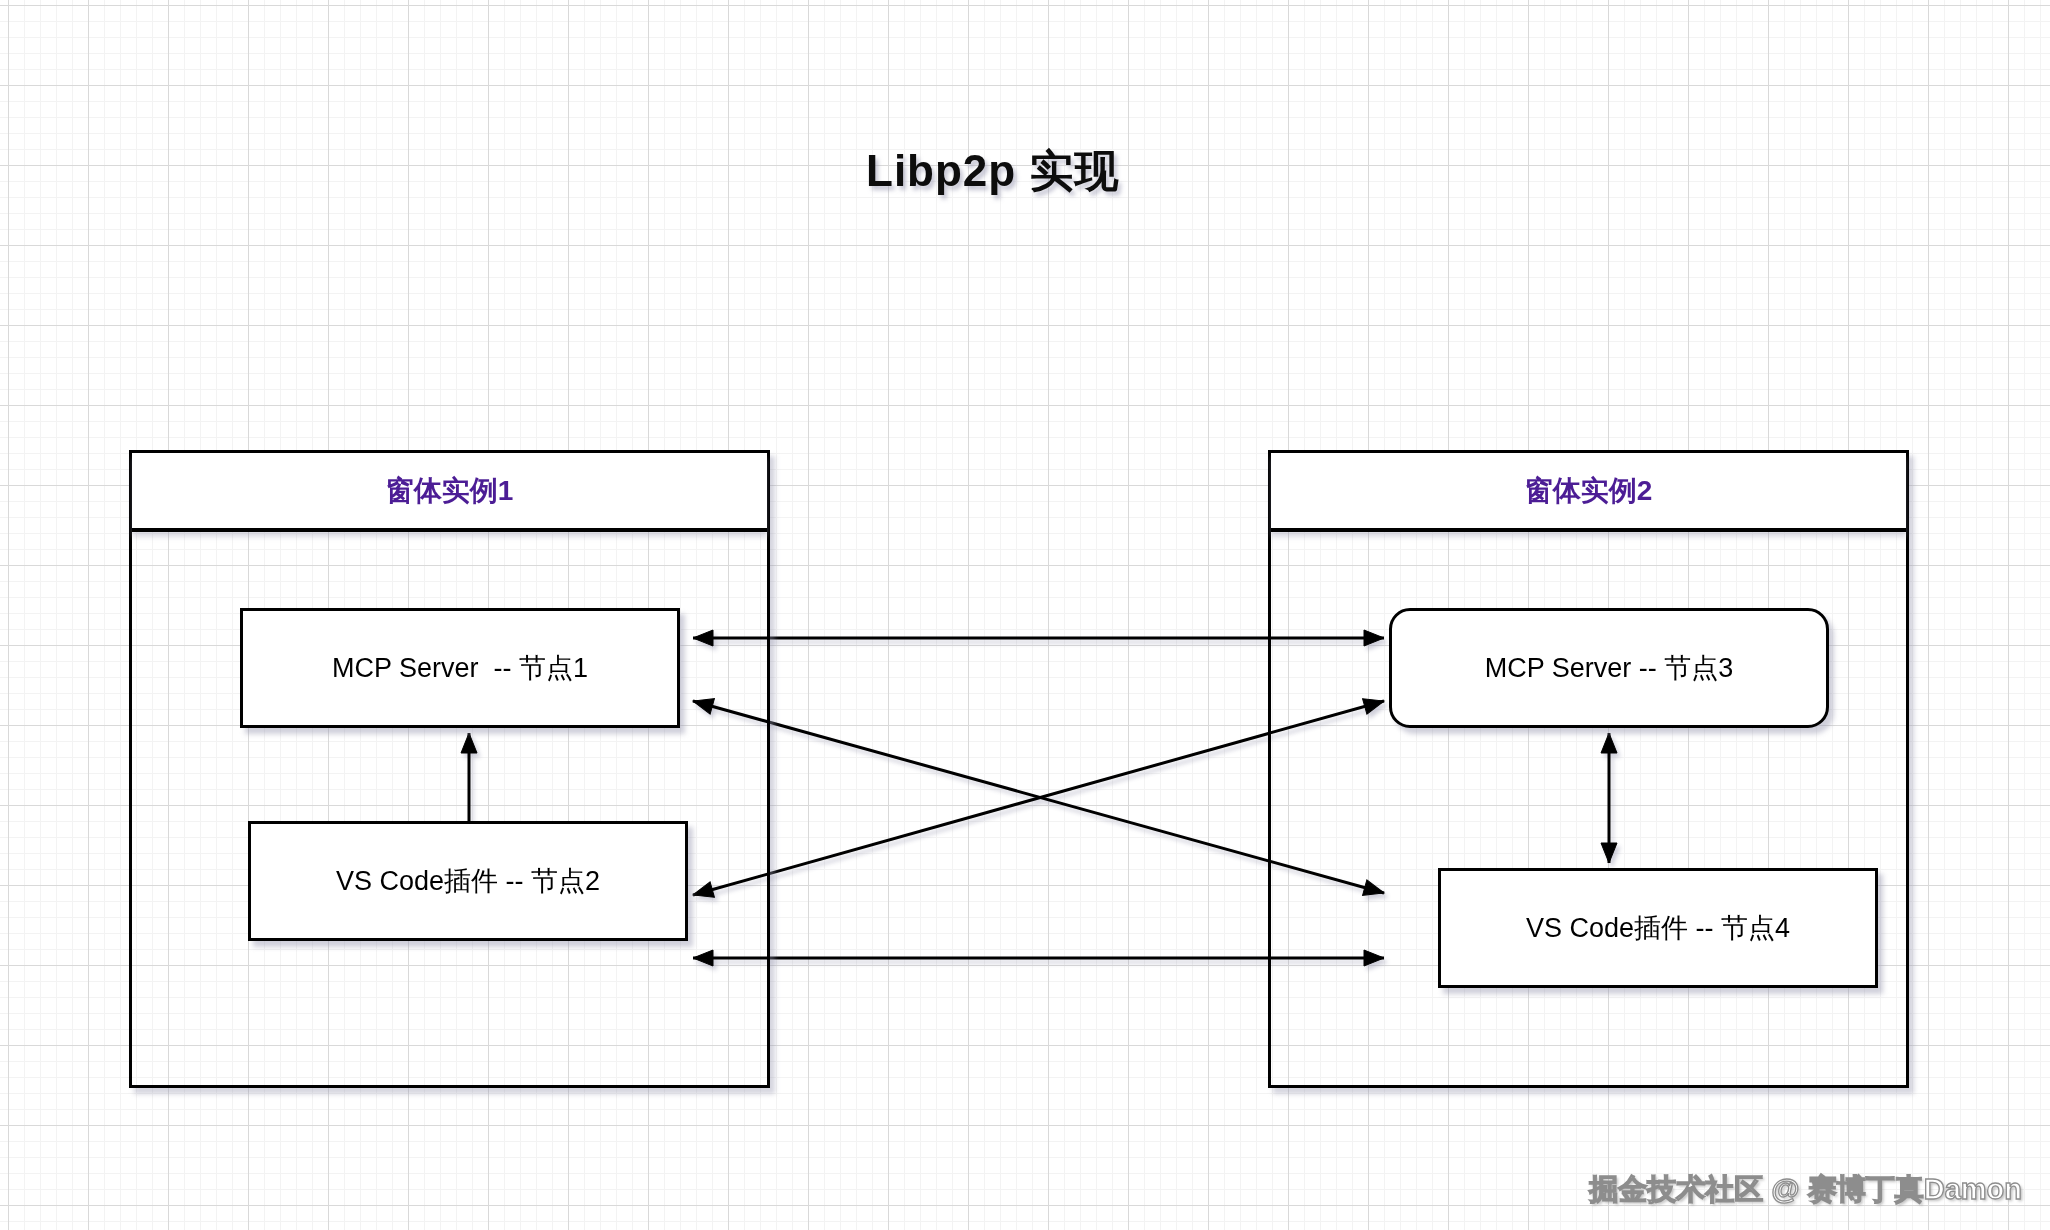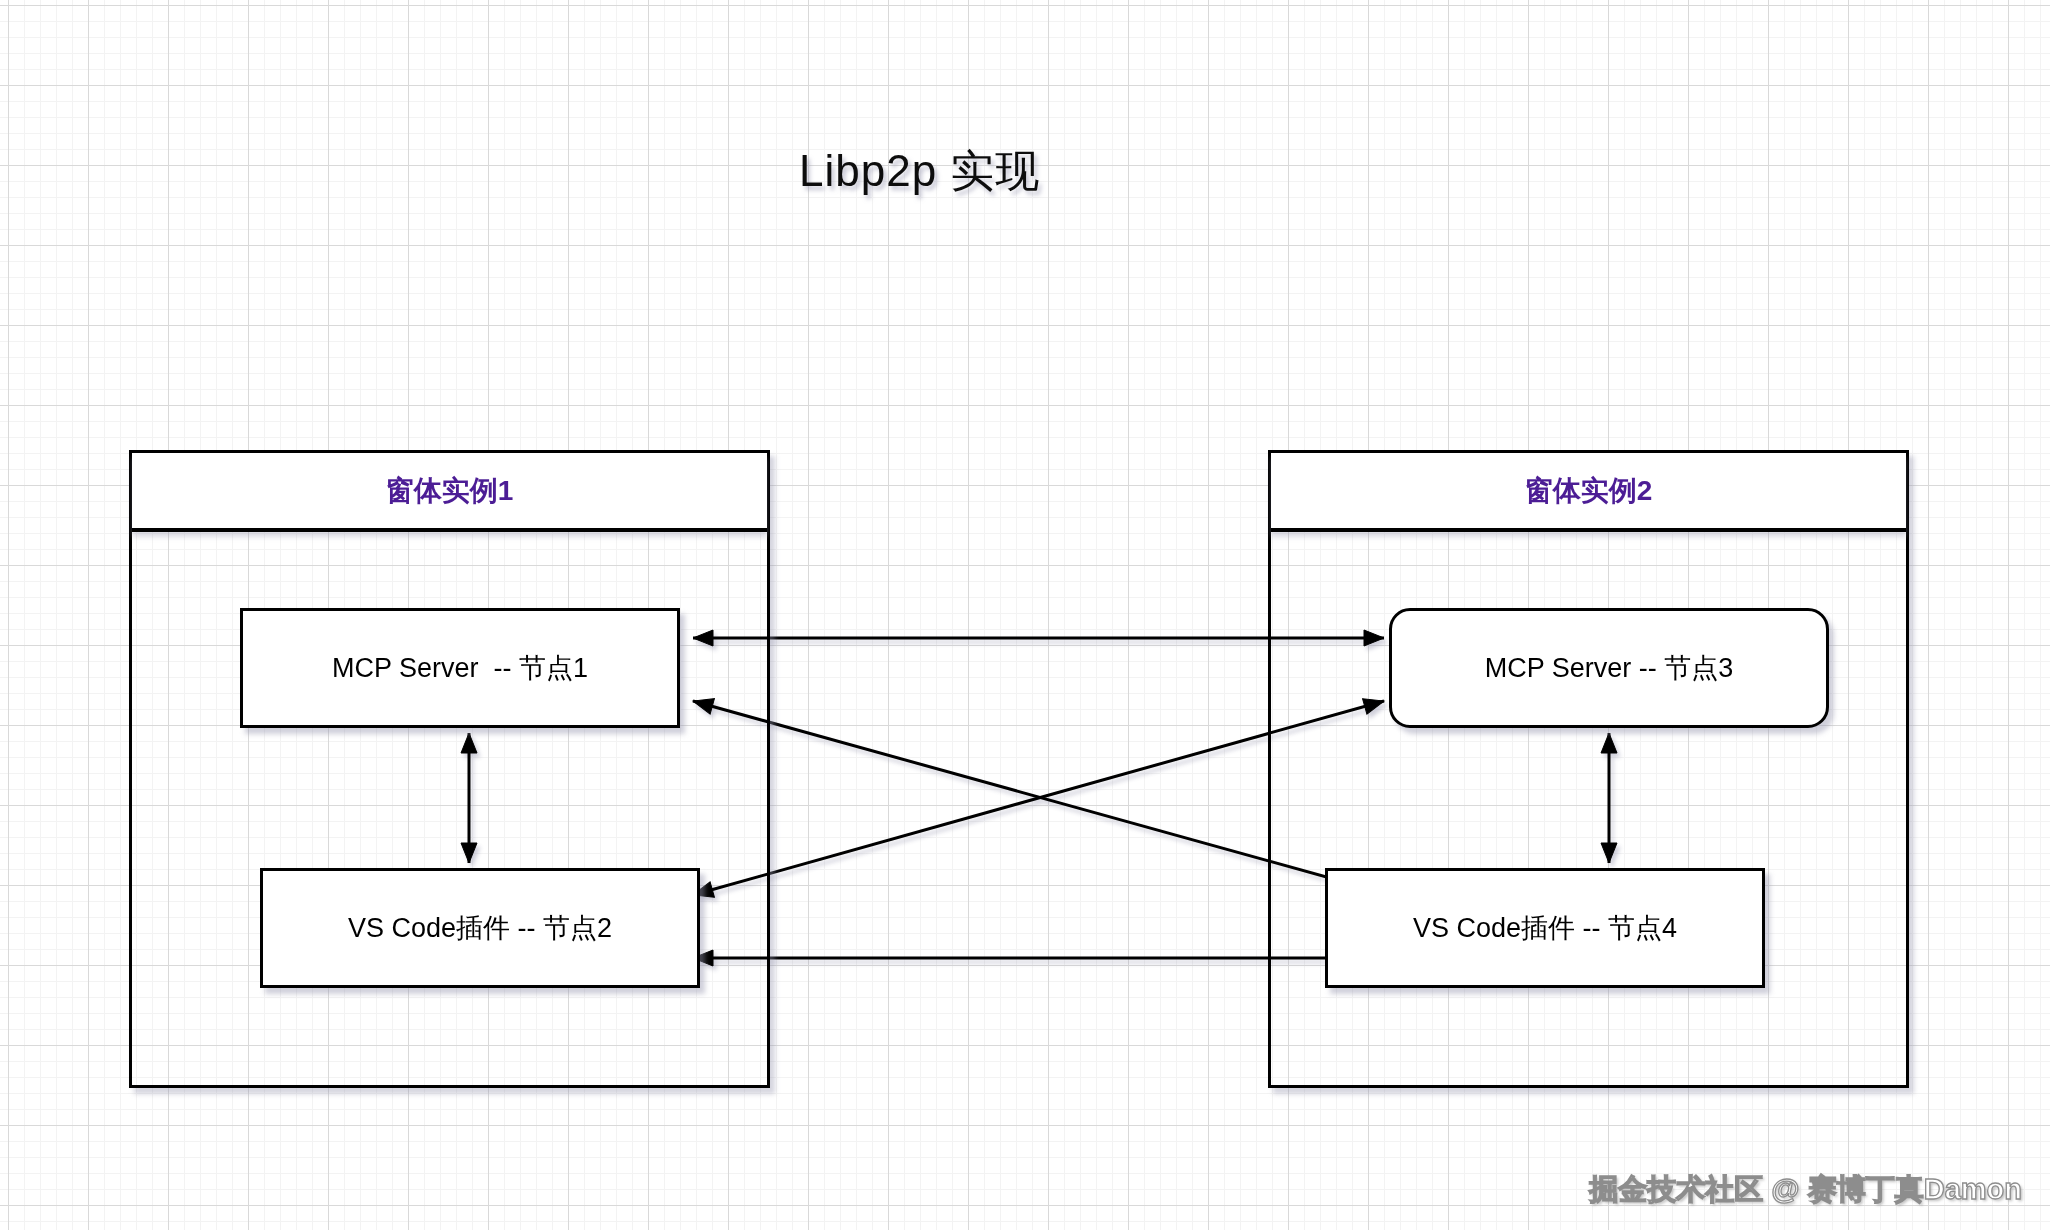--- a/index.html
+++ b/index.html
@@ -11,22 +11,22 @@
     background-color:#ffffff;
     background-image:
       linear-gradient(to right, #d9d9d9 1px, transparent 1px),
       linear-gradient(to bottom, #d9d9d9 1px, transparent 1px),
       linear-gradient(to right, #f3f3f3 1px, transparent 1px),
       linear-gradient(to bottom, #f3f3f3 1px, transparent 1px);
     background-size:80px 80px,80px 80px,16px 16px,16px 16px;
     background-position:8px 5px,8px 5px,8px 5px,8px 5px;
   }
   .diagram-title{
-    position:absolute;left:799px;top:142px;
-    font-size:44px;font-weight:normal;color:#0d0d0d;
+    position:absolute;left:866px;top:142px;
+    font-size:44px;font-weight:bold;color:#0d0d0d;
     letter-spacing:1px;white-space:pre;
     text-shadow:3px 4px 4px rgba(150,150,175,0.55);
   }
   .frame{
     position:absolute;width:641px;height:638px;
     border:3px solid #000;box-sizing:border-box;
     box-shadow:5px 6px 5px rgba(150,150,175,0.40);
   }
   .frame-1{left:129px;top:450px;}
   .frame-2{left:1268px;top:450px;}
@@ -37,23 +37,23 @@
     box-shadow:0 5px 5px rgba(150,150,175,0.35);
   }
   .node{
     position:absolute;width:440px;height:120px;
     background:#ffffff;border:3px solid #000;box-sizing:border-box;
     display:flex;align-items:center;justify-content:center;
     font-size:27px;color:#000;white-space:pre;
     box-shadow:5px 6px 5px rgba(150,150,175,0.45);
   }
   .node-1{left:240px;top:608px;}
-  .node-2{left:248px;top:868px;margin-left:12px;}
+  .node-2{left:248px;top:821px;}
   .node-3{left:1389px;top:608px;border-radius:21px;}
-  .node-4{left:1325px;top:868px;justify-content:center;}
+  .node-4{left:1438px;top:868px;justify-content:center;}
   .edges-layer{
     position:absolute;left:0;top:0;width:2050px;height:1230px;
     pointer-events:none;
     filter:drop-shadow(3px 4px 2px rgba(150,150,175,0.45));
   }
   .edges-layer line{stroke:#000;stroke-width:3;}
   .watermark{
     position:absolute;right:28px;bottom:20px;
     font-size:29px;font-weight:bold;white-space:pre;
     color:#ffffff;

